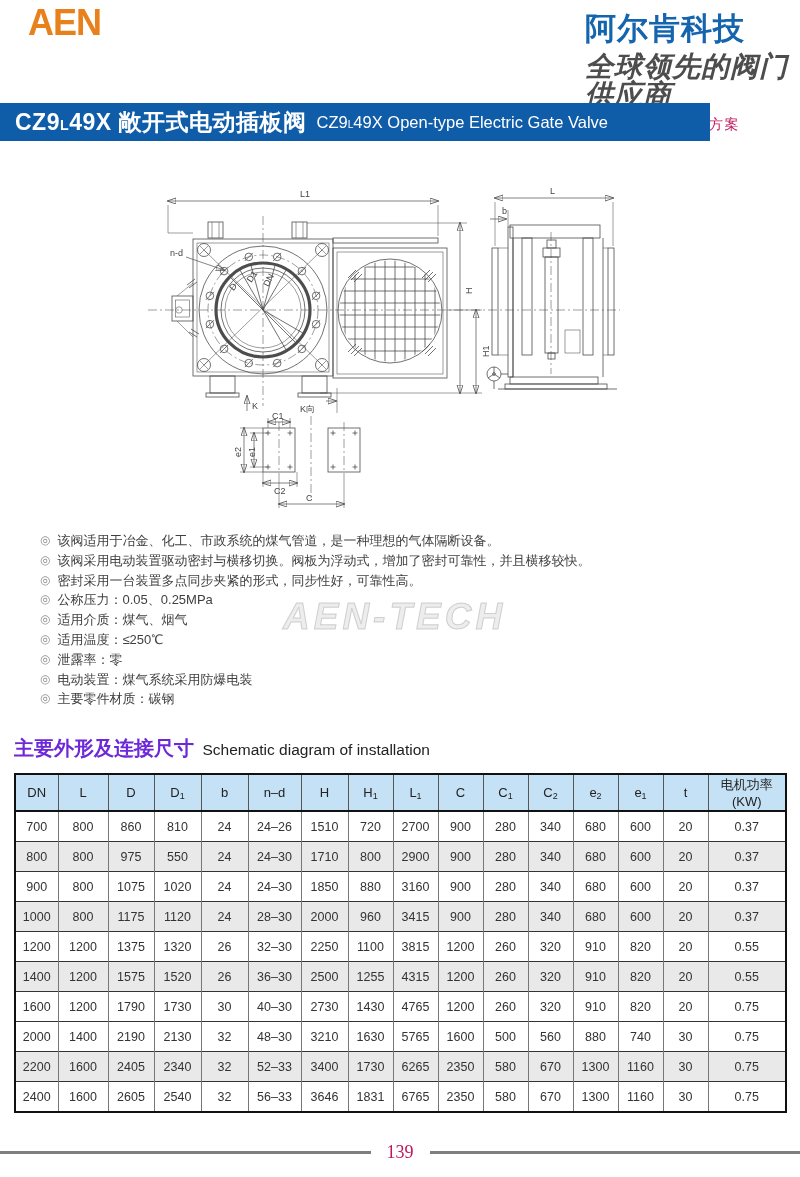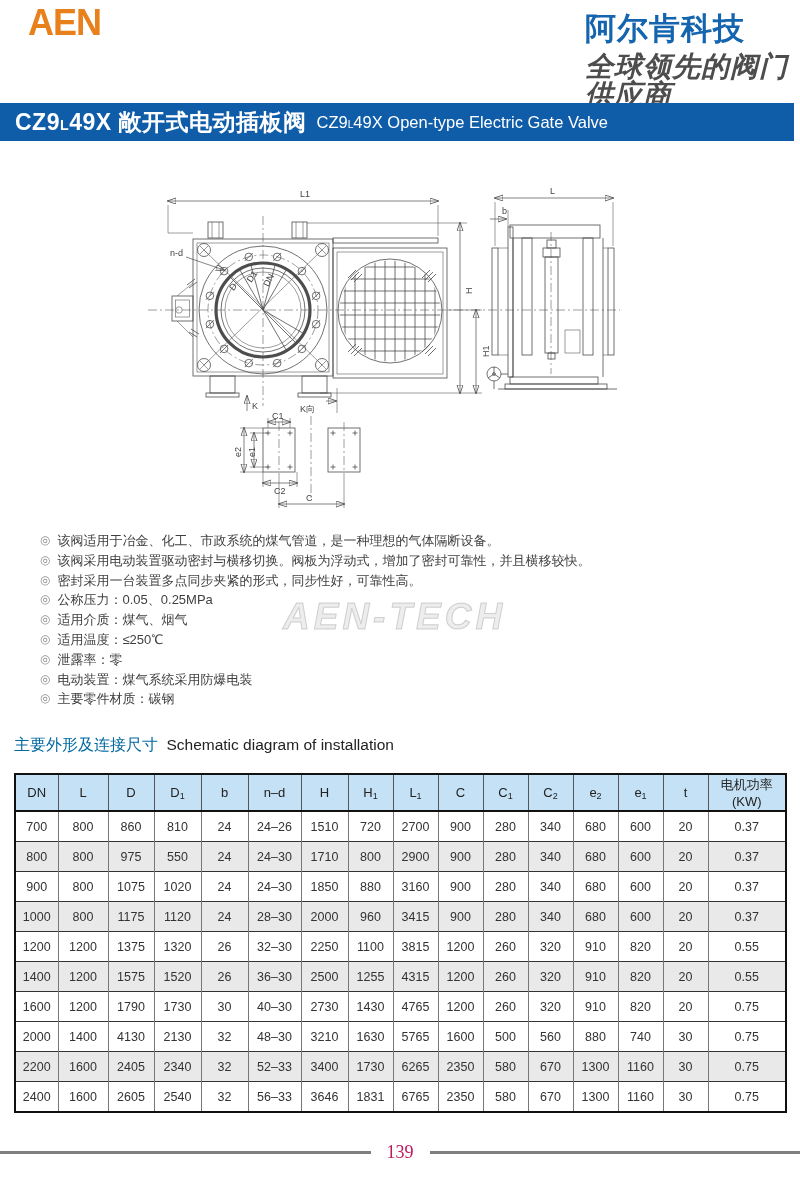--- a/index.html
+++ b/index.html
@@ -6,21 +6,21 @@
   .page{position:relative;width:800px;height:1177px;background:#ffffff;overflow:hidden;
         font-family:"Liberation Sans",sans-serif;color:#333;}
   
   .logo{position:absolute;left:28px;top:2px;font-size:36px;font-weight:800;
         color:#e8811c;letter-spacing:-1px;}
   .brand{position:absolute;left:585px;top:13px;line-height:1;}
   .brand-l1{font-size:31px;font-weight:800;color:#1465ae;letter-spacing:1px;}
   .brand-l2{font-size:28px;font-weight:700;font-style:italic;color:#4d4d4d;margin-top:9px;letter-spacing:1px;}
   .brand-l3{font-size:14px;font-weight:400;color:#be185d;margin-top:8px;letter-spacing:1.5px;}
   
-  .title-bar{position:absolute;left:0;top:103px;width:794px;height:38px;background:#0f5ca8;
+  .title-bar{position:absolute;left:0;top:103px;width:710px;height:38px;background:#0f5ca8;
              display:flex;align-items:center;padding-left:15px;box-sizing:border-box;color:#fff;}
   .tb-cn{font-size:23px;font-weight:600;letter-spacing:.5px;}
   .tb-en{font-size:16.5px;font-weight:400;margin-left:10px;}
   .subL{font-size:62%;}
   
   .drawing{position:absolute;left:140px;top:170px;}
   .drawing line,.drawing rect,.drawing circle,.drawing path,.drawing polyline
       {stroke:#4d4d4d;fill:none;stroke-width:.8;}
   .thin{stroke-width:.55 !important;}
   .thick{stroke-width:3.2 !important;}
@@ -29,21 +29,21 @@
   .dl{font-size:9px;fill:#444;stroke:none;font-family:"Liberation Sans",sans-serif;}
   
   .watermark{position:absolute;left:283px;top:596px;font-size:37px;font-weight:800;font-style:italic;
              letter-spacing:4px;color:rgba(190,190,190,.28);text-align:center;-webkit-text-stroke:1px rgba(160,160,160,.45);}
   
   .features{position:absolute;left:40px;top:532px;margin:0;padding:0;list-style:none;}
   .features li{display:flex;align-items:flex-start;height:19.8px;font-size:13px;color:#3f3f3f;}
   .b-icon{color:#8a8a8a;font-size:12px;margin-right:7px;line-height:17px;}
   
   .section-title{position:absolute;left:14px;top:735px;}
-  .st-cn{font-size:16px;font-weight:400;color:#0369a1;}
+  .st-cn{font-size:20px;font-weight:700;color:#6d28d9;}
   .st-en{font-size:15.5px;font-weight:400;color:#222;margin-left:4px;}
   
   .spec-table{position:absolute;left:14px;top:773px;width:771px;border-collapse:collapse;
               table-layout:fixed;border:2px solid #111;}
   .spec-table th{background:#c5e1f5;font-size:13px;font-weight:400;color:#222;height:31px;
                  border-left:1px solid #555;border-bottom:2.5px solid #111;}
   .spec-table td{font-size:12.5px;color:#333;text-align:center;height:27px;
                  border-left:1px solid #777;border-top:1.2px solid #333;}
   .spec-table tr.alt td{background:#e9e9e9;}
   .spec-table sub{font-size:9px;vertical-align:-2px;}
@@ -550,21 +550,21 @@
           <td>260</td>
           <td>320</td>
           <td>910</td>
           <td>820</td>
           <td>20</td>
           <td>0.75</td>
         </tr>
         <tr>
           <td>2000</td>
           <td>1400</td>
-          <td>4130</td>
+          <td>2190</td>
           <td>2130</td>
           <td>32</td>
           <td>48–30</td>
           <td>3210</td>
           <td>1630</td>
           <td>5765</td>
           <td>1600</td>
           <td>500</td>
           <td>560</td>
           <td>880</td>

